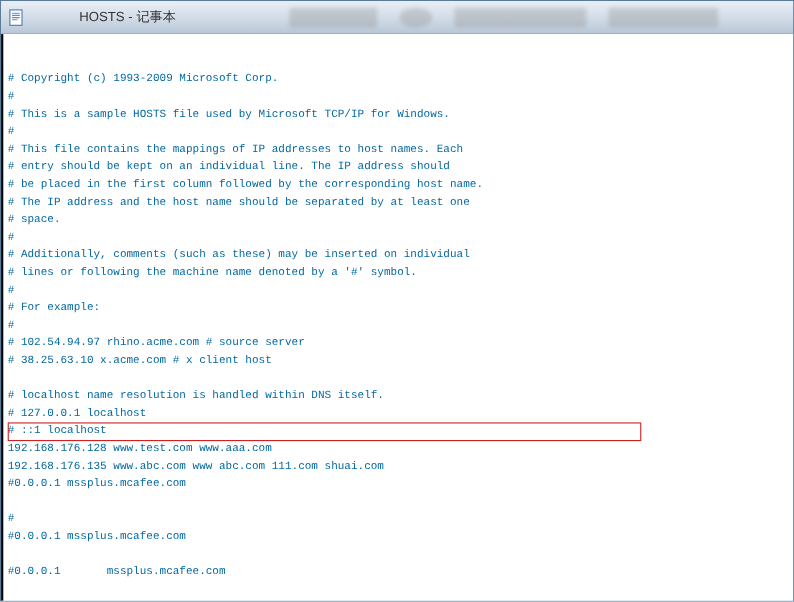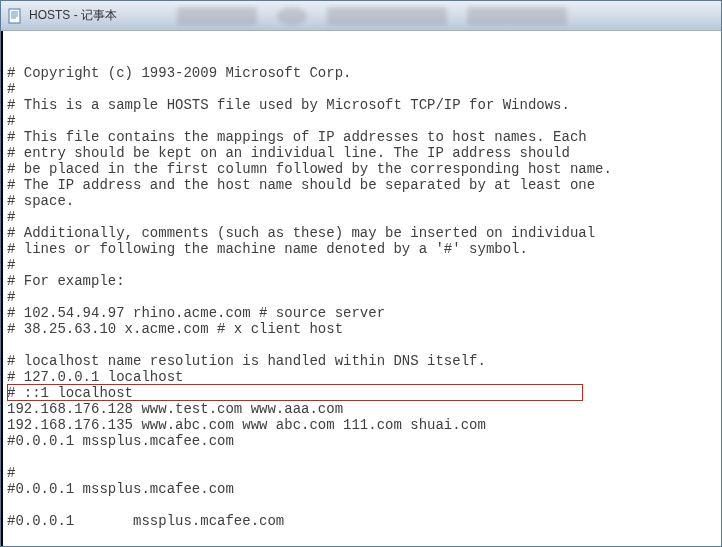--- a/index.html
+++ b/index.html
@@ -22,20 +22,21 @@
       display: flex;
       flex-direction: column;
     }
     .titlebar {
       height: 30px;
       background: linear-gradient(to bottom, #e8eef5 0%, #d4dde8 50%, #b8c8d8 100%);
       display: flex;
       align-items: center;
       padding: 0 6px;
       border-bottom: 1px solid #a0b0c0;
+      gap: 43px;
     }
     .titlebar-icon {
       width: 16px;
       height: 16px;
       margin-right: 6px;
       display: flex;
       align-items: center;
       justify-content: center;
     }
     .titlebar-title {
@@ -70,23 +71,23 @@
     .menu-item {
       padding: 2px 8px;
       cursor: default;
       color: #000;
     }
     .content {
       flex: 1;
       background: #fff;
       padding: 2px 4px;
       font-family: "NSimSun", "SimSun", "Courier New", monospace;
-      font-size: 14px;
+      font-size: 10px;
       line-height: 16px;
-      color: #404040;
+      color: #0369a1;
       white-space: pre;
       overflow: hidden;
       position: relative;
       border-left: 2px solid #000;
     }
     .text-line {
       height: 16px;
     }
     .highlight-box {
       position: absolute;

